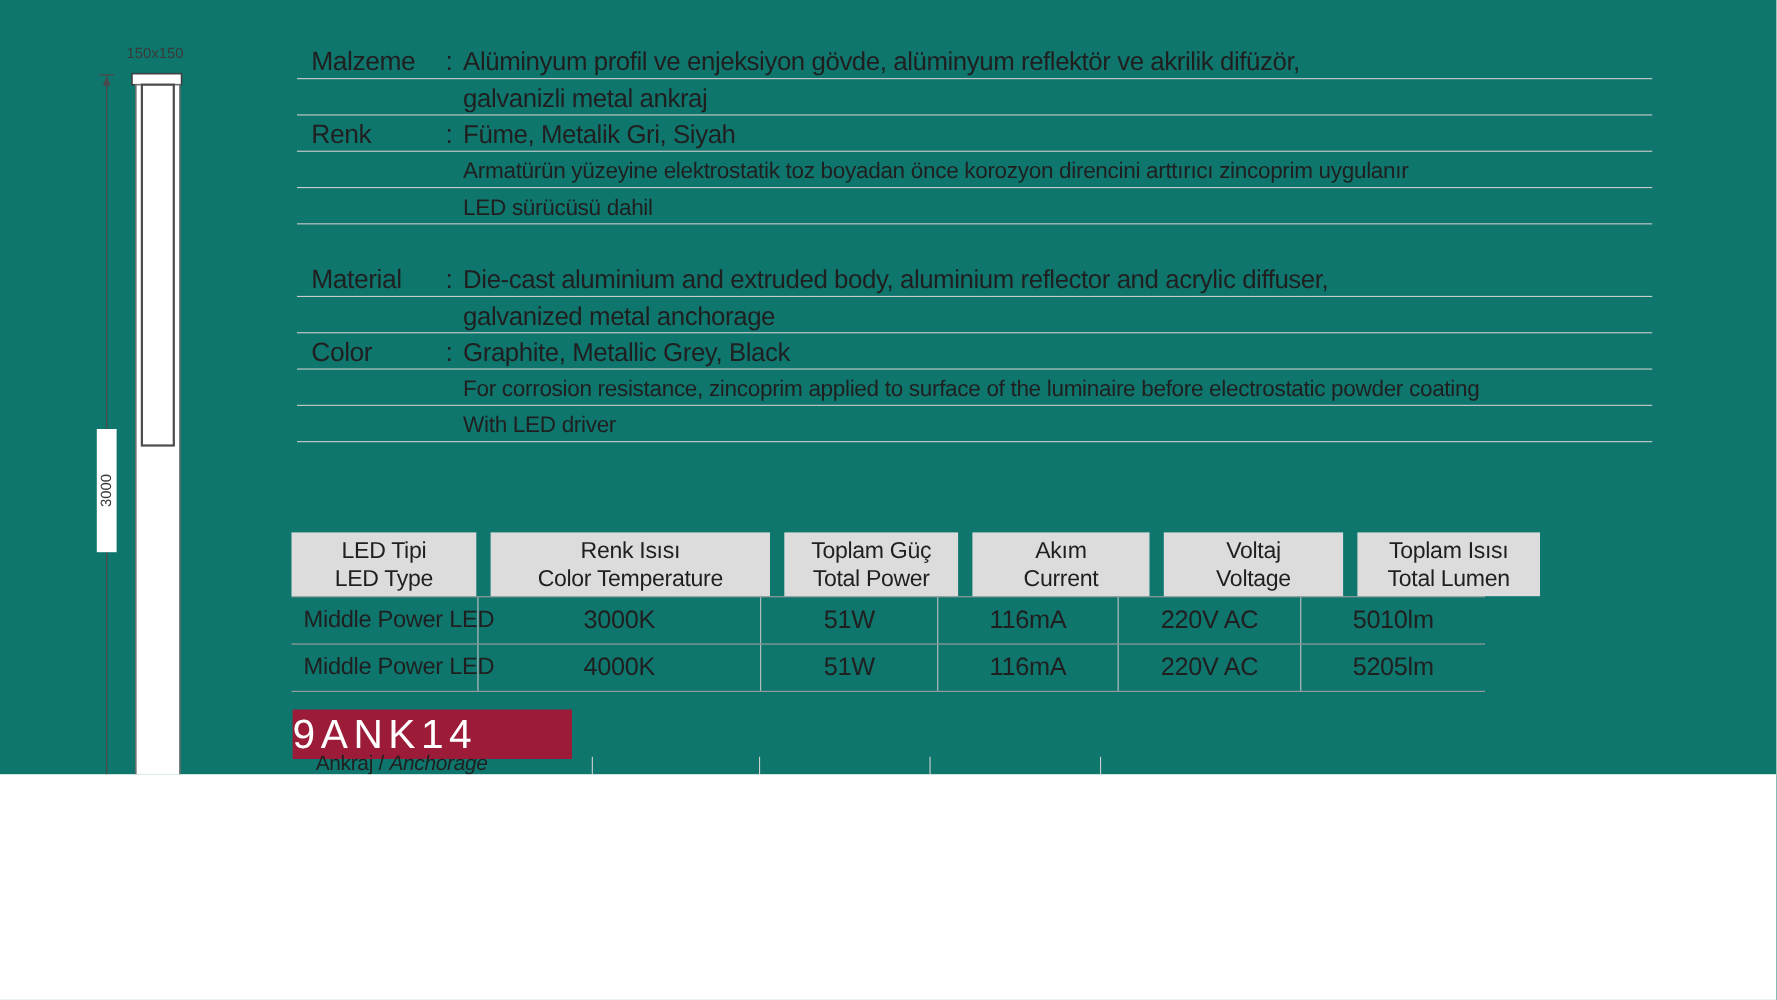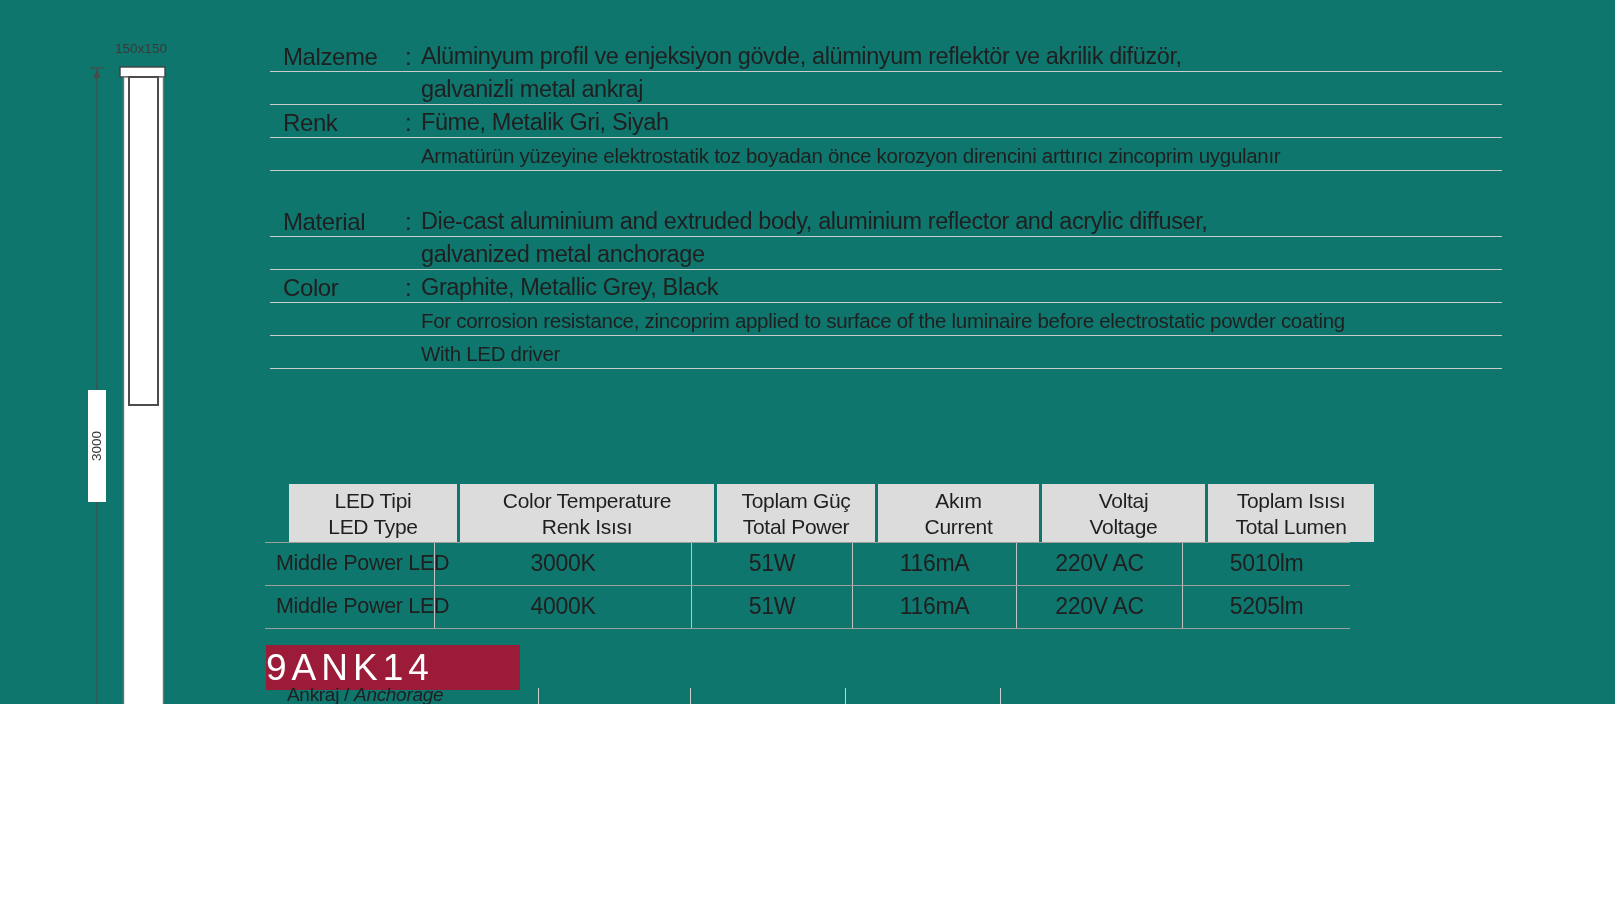--- a/index.html
+++ b/index.html
@@ -13,21 +13,21 @@
     box-sizing:border-box;height:33px;border-bottom:1px solid #cccccc;
     display:flex;align-items:flex-end;white-space:nowrap;
   }
   .spec-gap{height:33px;}
   .spec-label{width:122px;padding-left:13px;font-size:24px;letter-spacing:-0.4px;line-height:29px;flex:none;}
   .spec-colon{width:16px;font-size:24px;line-height:29px;flex:none;}
   .spec-text{font-size:23.5px;letter-spacing:-0.4px;line-height:29px;margin-top:23px;}
   .spec-note{font-size:20.5px;letter-spacing:-0.3px;line-height:28px;}
   
   .spec-table{position:absolute;left:265px;top:484px;width:1085px;}
-  .t-head{display:grid;grid-template-columns:168px 254px 158px 161px 163px 166px;column-gap:3px;margin-left:24px;}
+  .t-head{display:grid;grid-template-columns:168px 254px 158px 161px 163px 166px;column-gap:13px;}
   .t-head-cell{
     background:#dcdcdc;text-align:center;height:58px;box-sizing:border-box;padding-top:4px;
   }
   .t-head-cell div{font-size:21px;line-height:26px;letter-spacing:-0.3px;}
   .t-body-row{
     display:grid;grid-template-columns:170px 257px 161px 164px 166px 167px;
     border-bottom:1px solid #9f9f9f;
   }
   .t-body-row.first{border-top:1px solid #9f9f9f;}
   .t-cell{
@@ -103,20 +103,25 @@
     <div class="spec-line">
       <span class="spec-label">Renk</span>
       <span class="spec-colon">:</span>
       <span class="spec-text">Füme, Metalik Gri, Siyah</span>
     </div>
     <div class="spec-line">
       <span class="spec-label"></span>
         <span class="spec-colon"></span>
       <span class="spec-note">Armatürün yüzeyine elektrostatik toz boyadan önce korozyon direncini arttırıcı zincoprim uygulanır</span>
     </div>
+    <div class="spec-line">
+      <span class="spec-label"></span>
+        <span class="spec-colon"></span>
+      <span class="spec-note">LED sürücüsü dahil</span>
+    </div>
     <div class="spec-gap"></div>
     <div class="spec-line">
       <span class="spec-label">Material</span>
       <span class="spec-colon">:</span>
       <span class="spec-text">Die-cast aluminium and extruded body, aluminium reflector and acrylic diffuser,</span>
     </div>
     <div class="spec-line">
       <span class="spec-label"></span>
         <span class="spec-colon"></span>
       <span class="spec-text">galvanized metal anchorage</span>
@@ -138,22 +143,22 @@
     </div>
   </div>
 
   <div class="spec-table">
     <div class="t-head">
       <div class="t-head-cell">
         <div>LED Tipi</div>
         <div>LED Type</div>
       </div>
       <div class="t-head-cell">
+        <div>Renk Isısı</div>
         <div>Color Temperature</div>
-        <div>Renk Isısı</div>
       </div>
       <div class="t-head-cell">
         <div>Toplam Güç</div>
         <div>Total Power</div>
       </div>
       <div class="t-head-cell">
         <div>Akım</div>
         <div>Current</div>
       </div>
       <div class="t-head-cell">

